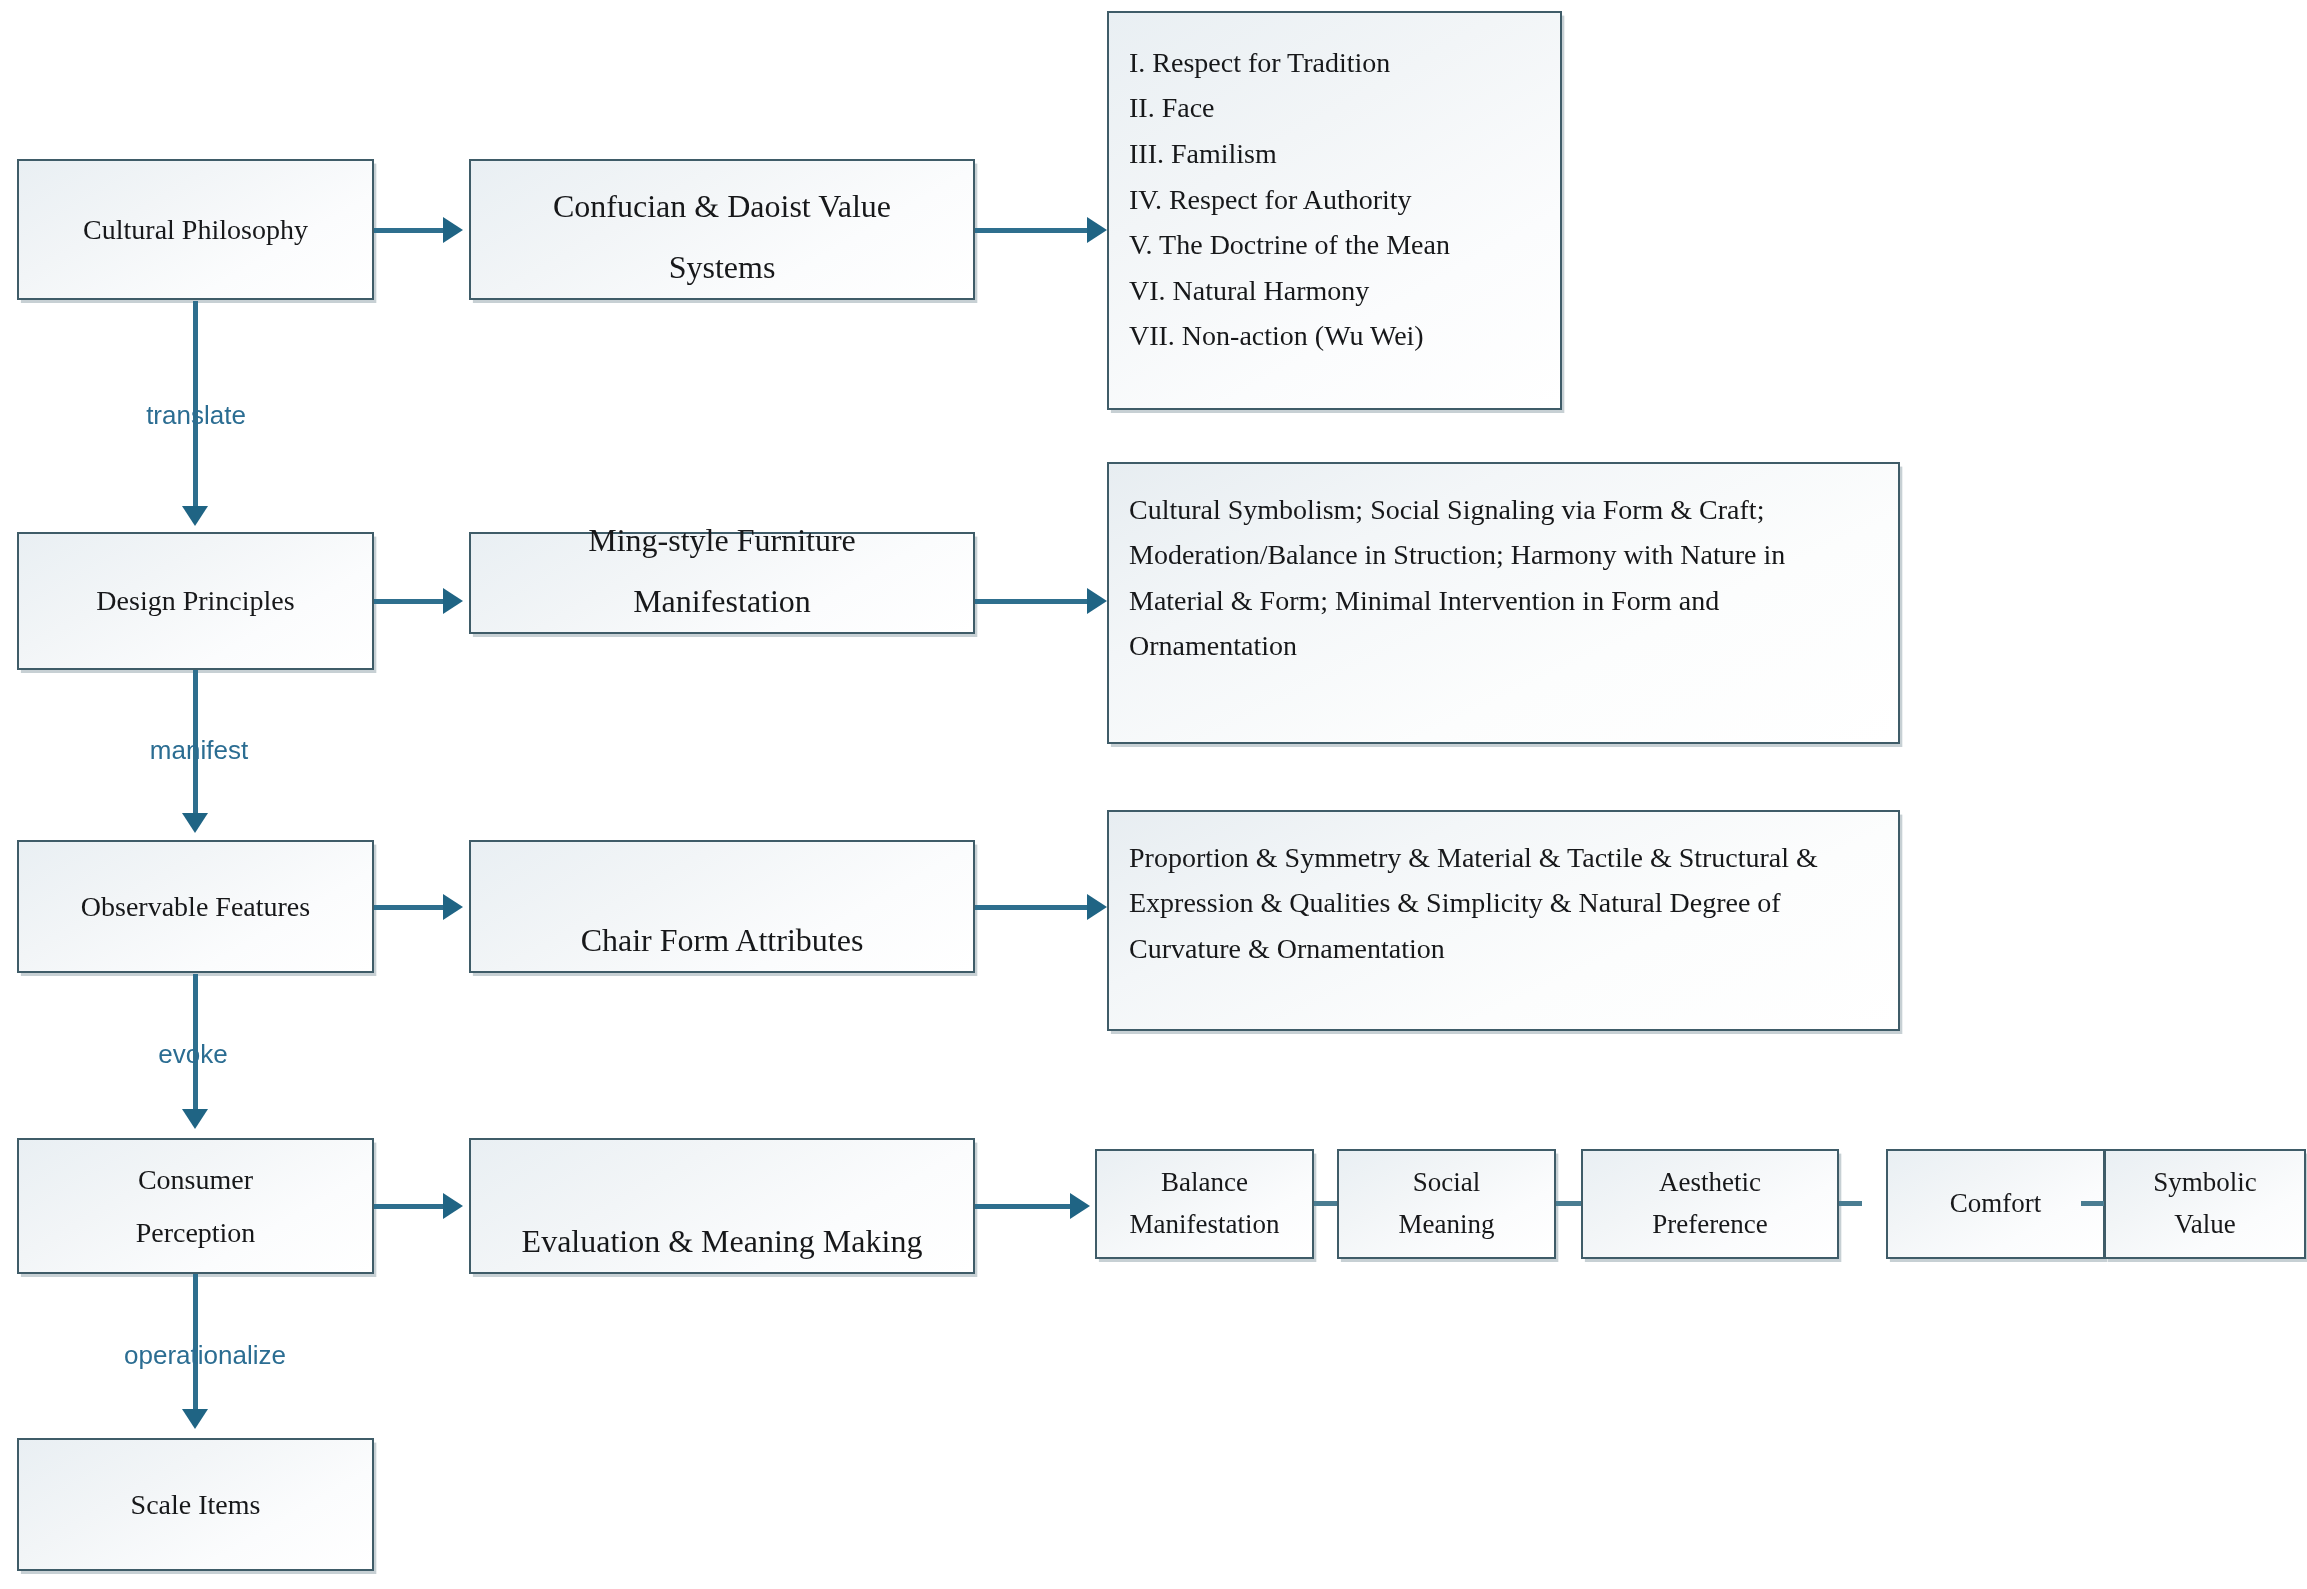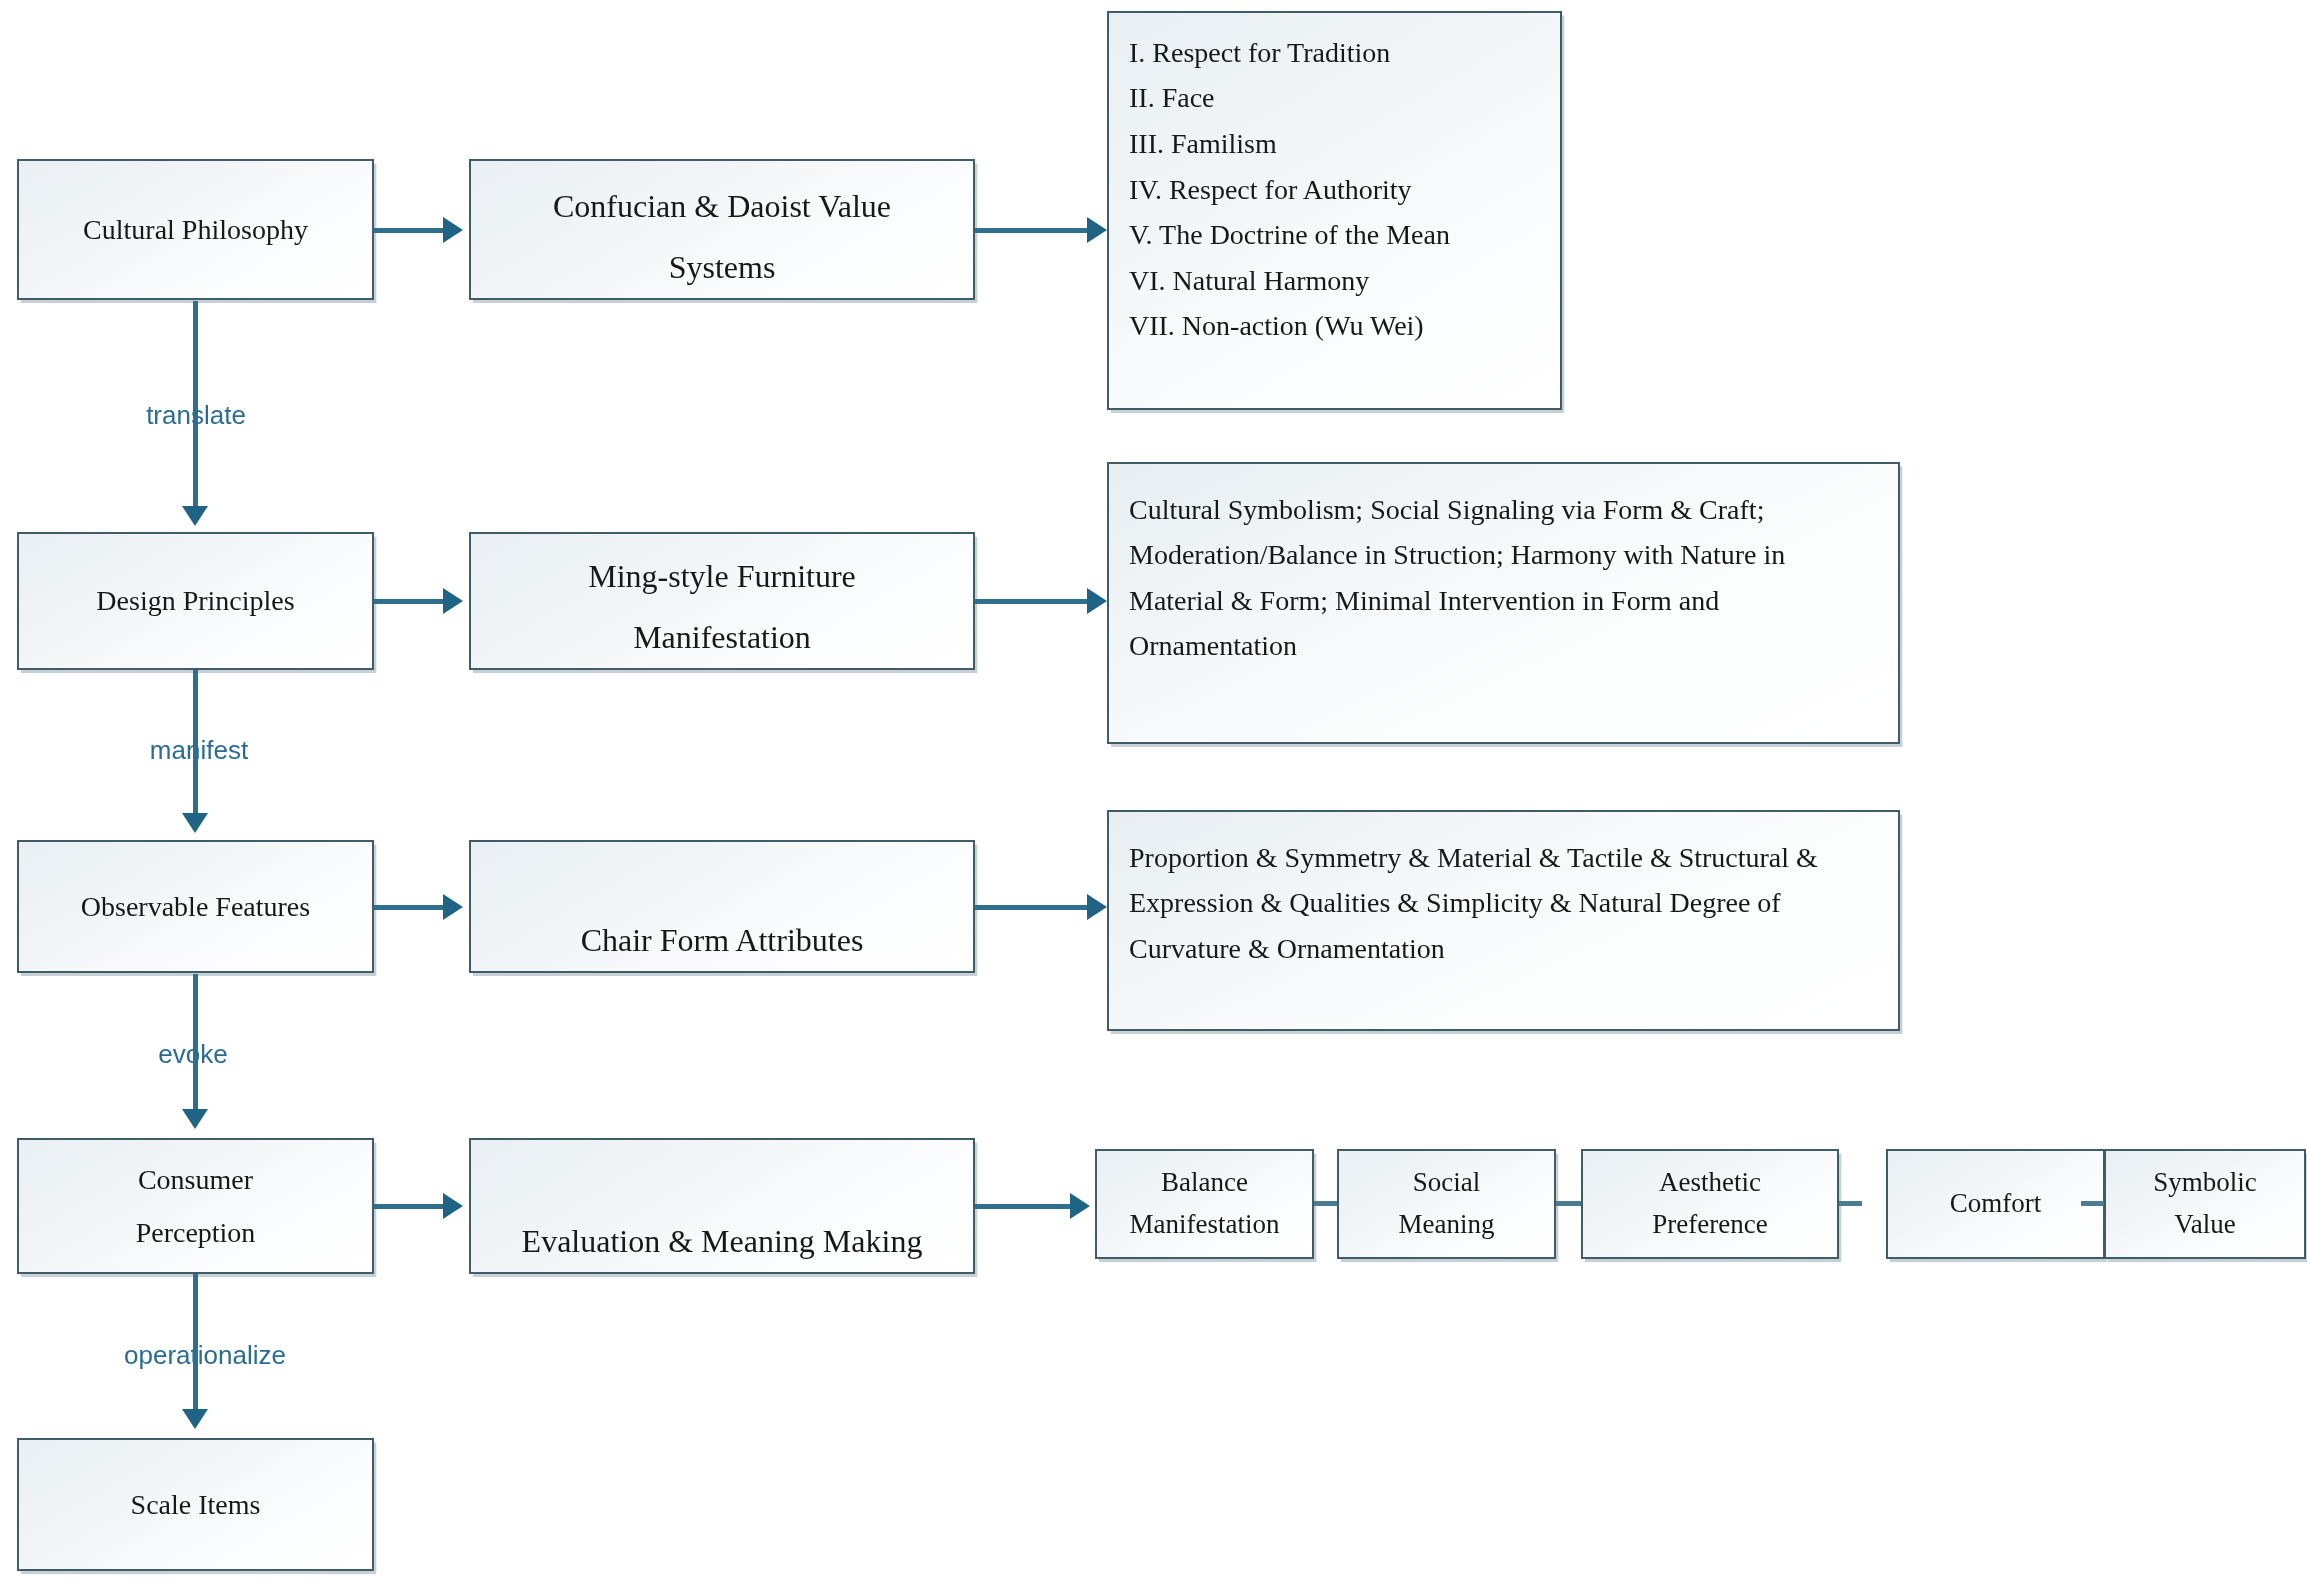--- a/index.html
+++ b/index.html
@@ -44,21 +44,21 @@
     font-size: 28px;
     line-height: 1.62;
     padding: 23px 20px 20px 20px;
     background: linear-gradient(155deg, #e7edf1 0%, #f3f6f8 30%, #fcfdfd 65%, #ffffff 100%);
   }
   .node.listblock {
     display: block;
     text-align: left;
     font-size: 28px;
     line-height: 1.63;
-    padding: 17px 20px;
+    padding: 27px 20px;
   }
   .node.listblock .li { white-space: nowrap; }
 
   
   .stack { display: block; }
   .stack .ln { display: block; }
 
   
   .hline, .vline {
     position: absolute;
@@ -133,21 +133,21 @@
 
   <div class="node stage" style="left:17px; top:532px; width:357px; height:138px;">
     <span class="stack">
       <span class="ln">Design Principles</span>
     </span>
   </div>
 
   <div class="hline" style="left:374px; top:599px; width:71px;"></div>
   <div class="arrow-r" style="left:443px; top:588px;"></div>
 
-  <div class="node mid" style="left:469px; top:532px; width:506px; height:138px;">
+  <div class="node mid" style="left:469px; top:532px; width:506px; height:102px;">
     <span class="stack">
       <span class="ln">Ming-style Furniture</span>
       <span class="ln">Manifestation</span>
     </span>
   </div>
 
   <div class="hline" style="left:975px; top:599px; width:115px;"></div>
   <div class="arrow-r" style="left:1087px; top:588px;"></div>
 
   <div class="node textblock" style="left:1107px; top:462px; width:793px; height:282px;">

